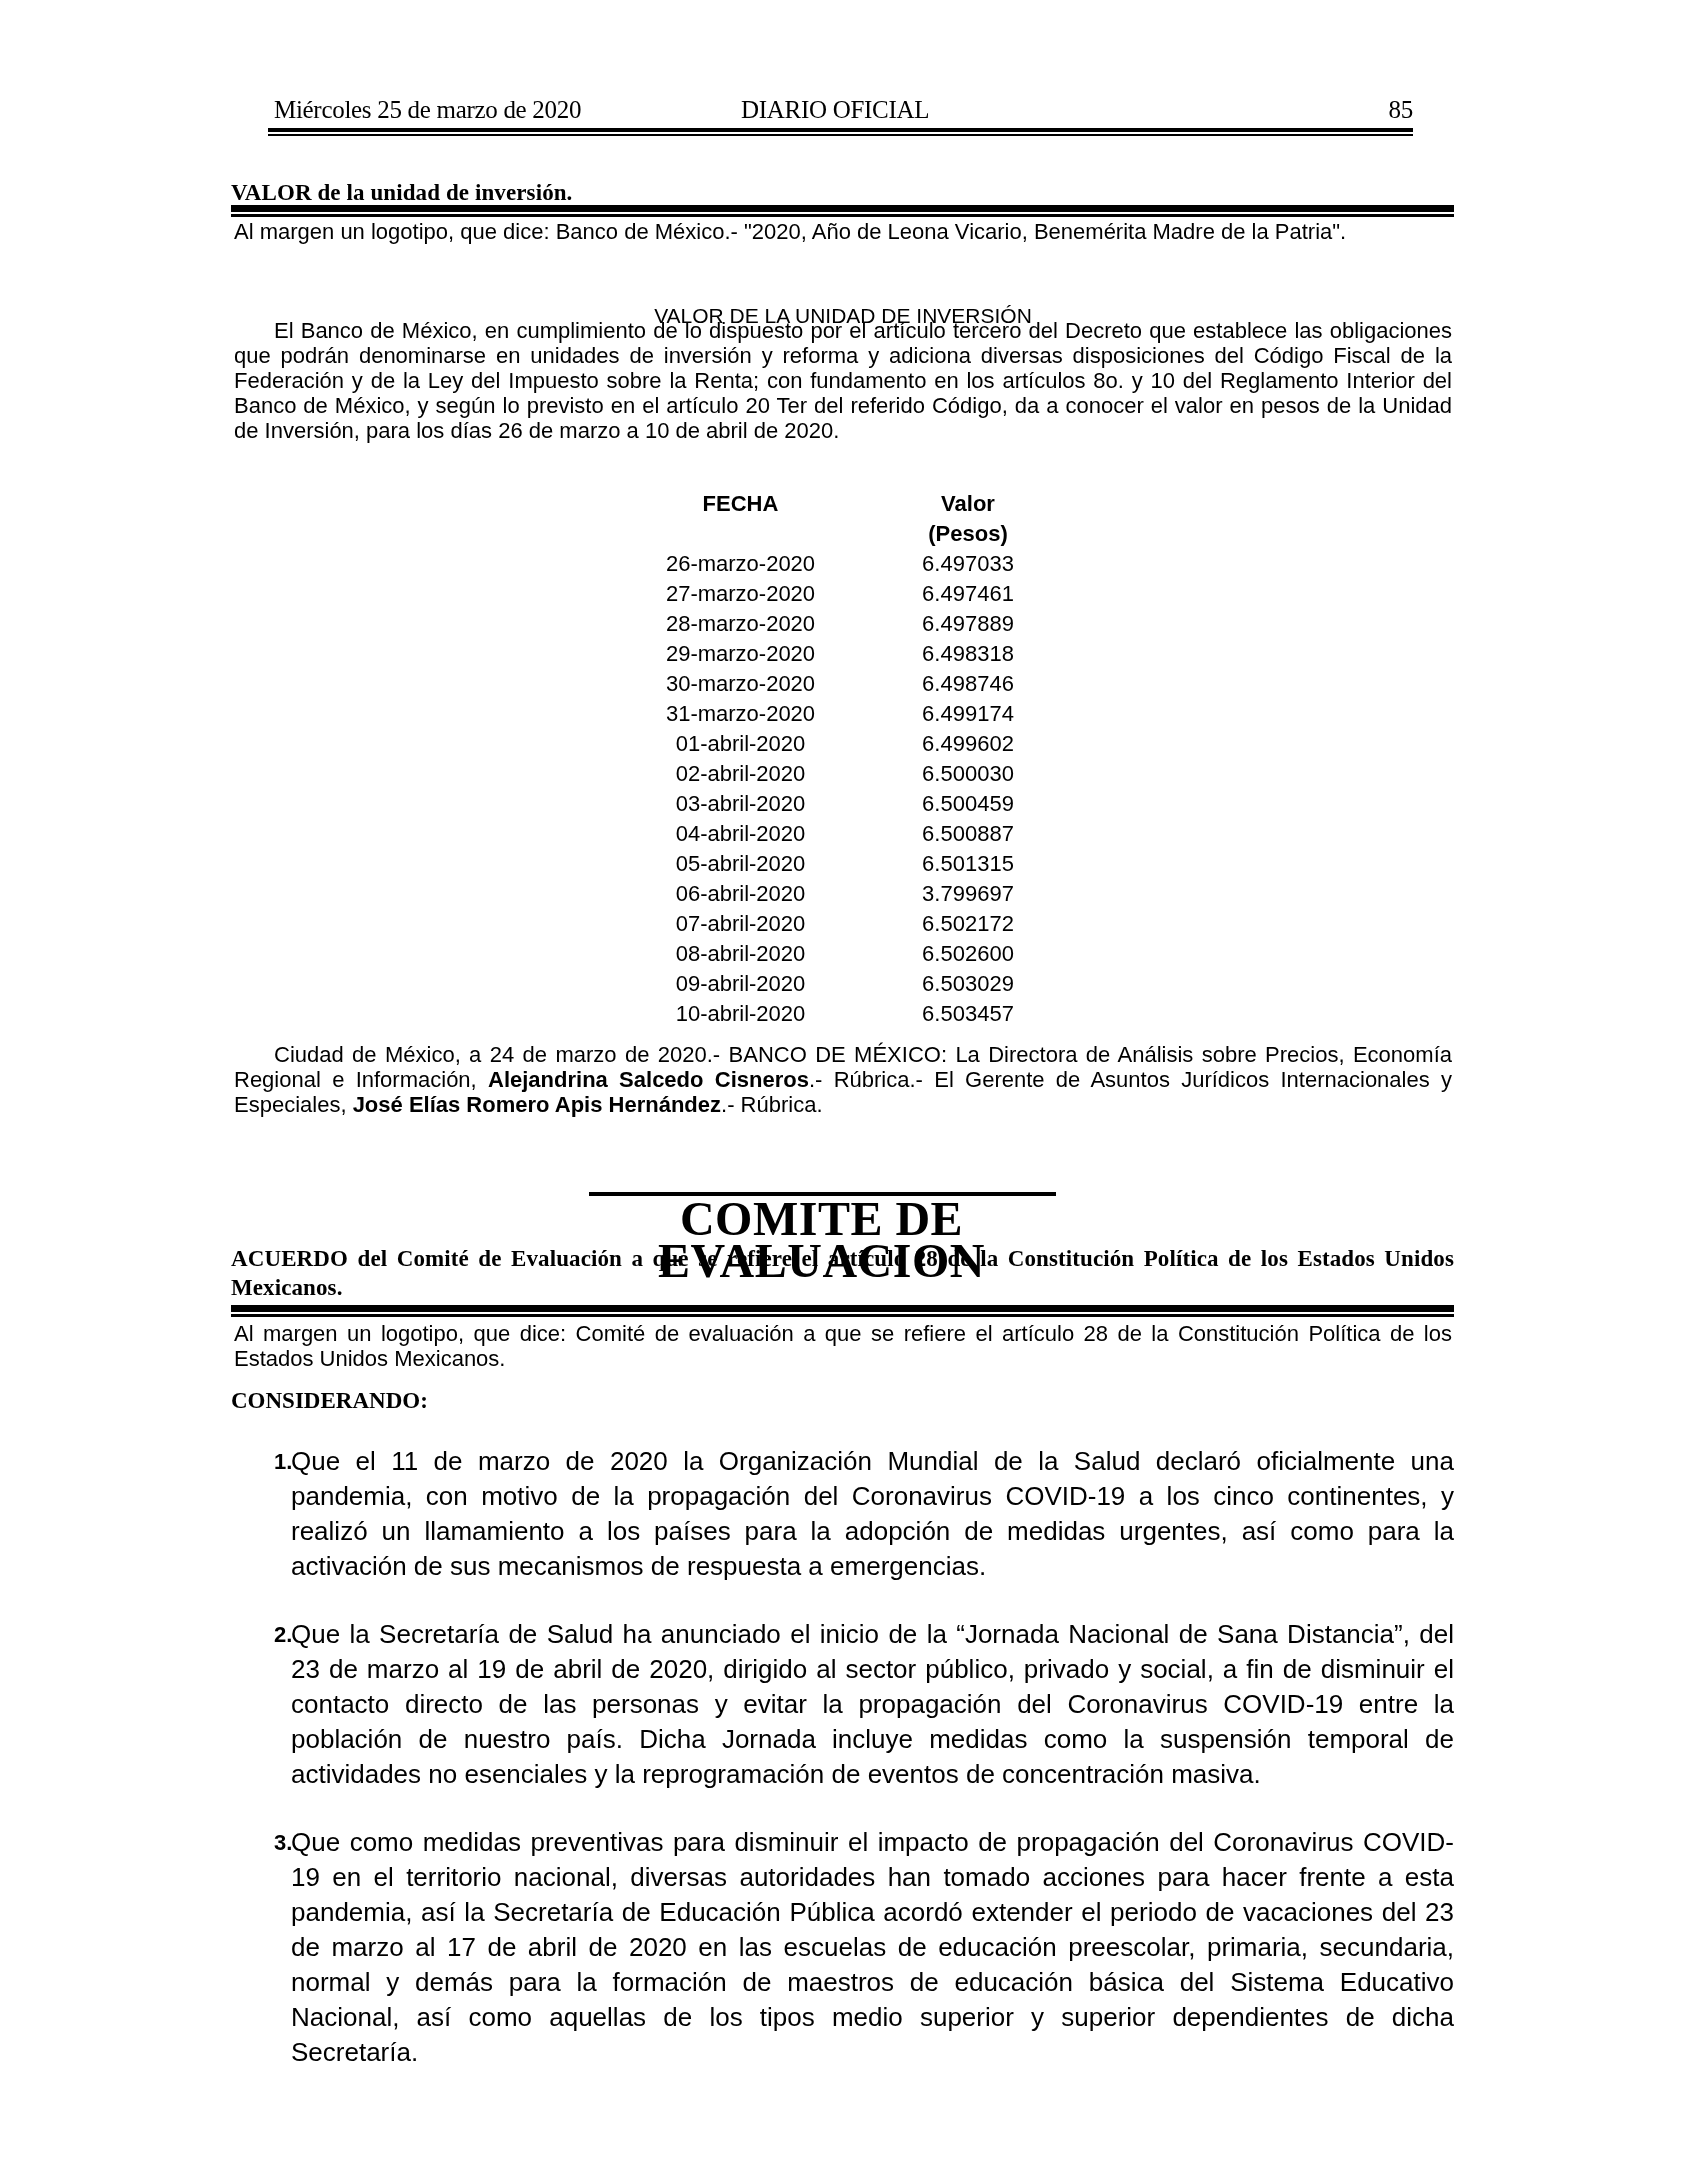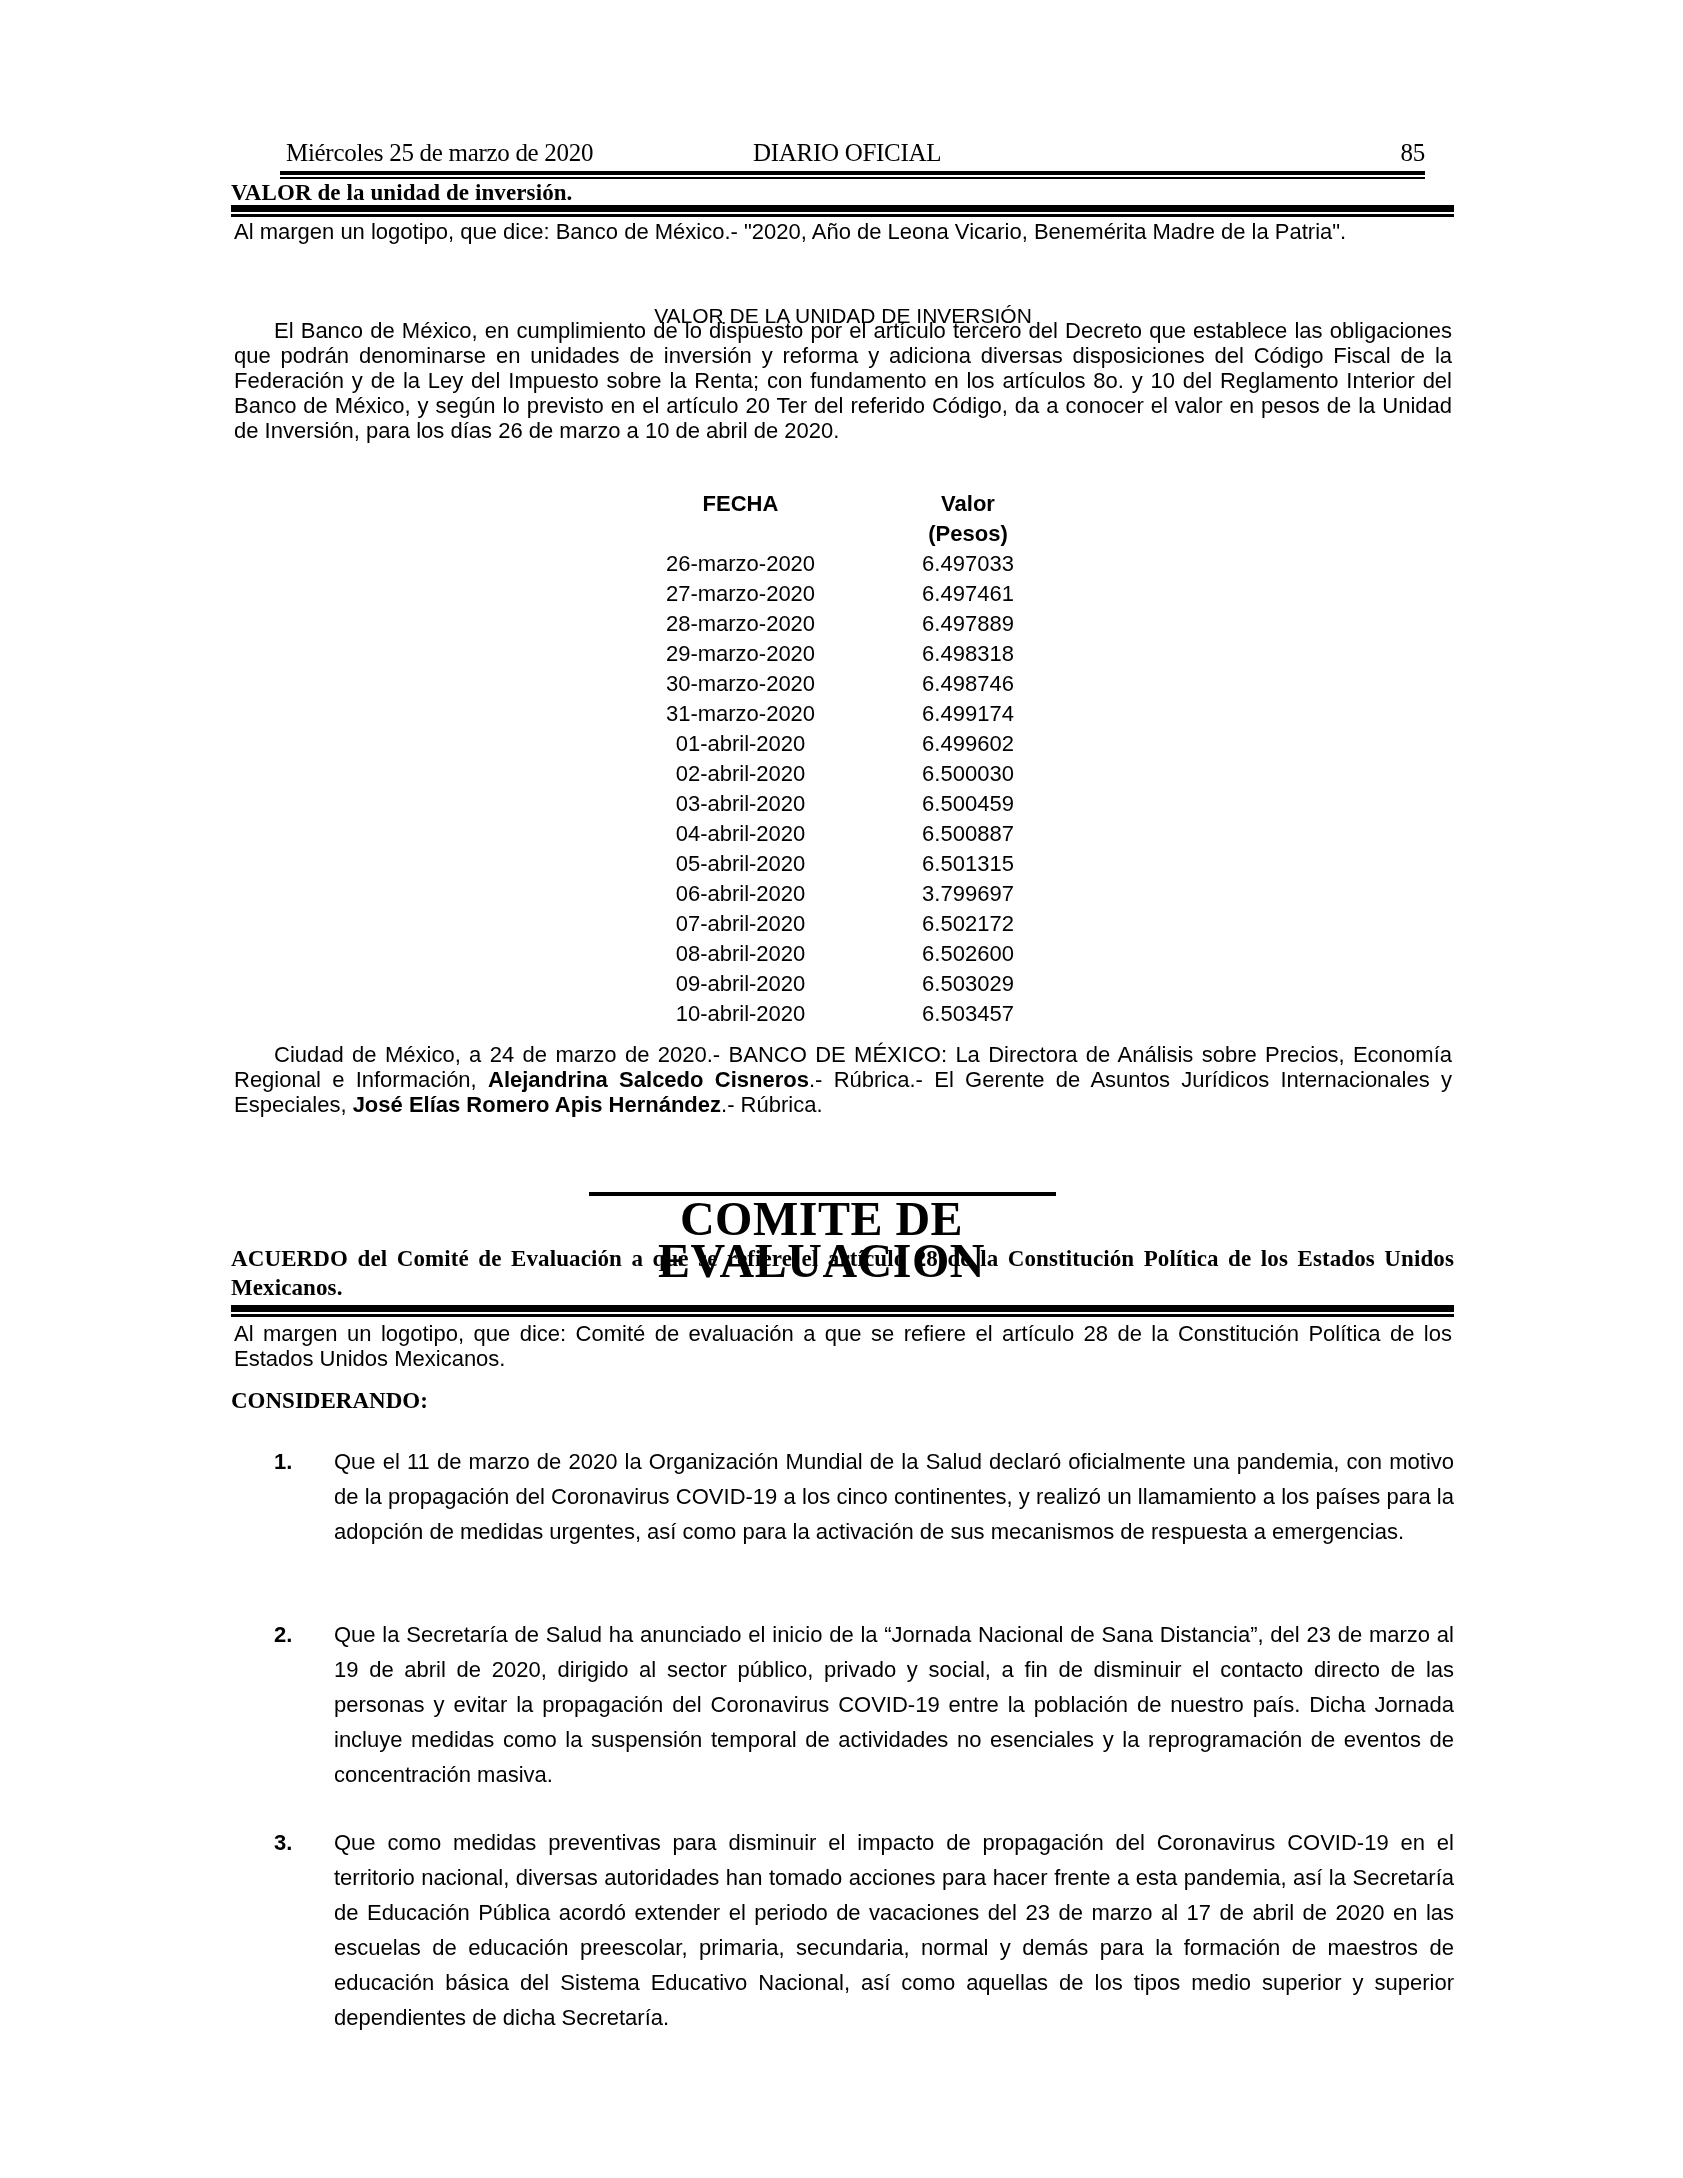--- a/index.html
+++ b/index.html
@@ -2,21 +2,21 @@
 <html><head>
   <meta charset="utf-8">
   <style>
     html, body { margin: 0; padding: 0; background: #ffffff; }
     body { width: 1683px; height: 2178px; position: relative; overflow: hidden; color: #000; }
     .abs { position: absolute; }
     .serif { font-family: "Liberation Serif", "DejaVu Serif", serif; }
     .sans { font-family: "Liberation Sans", "DejaVu Sans", sans-serif; }
 
     
-    #running-header { left: 280px; top: 95px; width: 1145px; height: 40px; margin-top: 43px; }
+    #running-header { left: 268px; top: 95px; width: 1145px; height: 40px; }
     #running-header .hdr { position: absolute; top: 0; font-size: 25px; line-height: 30px; letter-spacing: -0.3px; }
     #hdr-date { left: 6px; }
     #hdr-pub { left: 473px; }
     #hdr-page { right: 0; }
     #hdr-rule-a { position: absolute; left: 0; right: 0; top: 33px; height: 4px; background: #000; }
     #hdr-rule-b { position: absolute; left: 0; right: 0; top: 39px; height: 2px; background: #000; }
 
     
     .sec-title { left: 231px; width: 1223px; font-size: 23px; font-weight: bold; line-height: 28px; letter-spacing: 0.1px; }
     .thick-rule { left: 231px; width: 1223px; height: 12px; }
@@ -38,21 +38,21 @@
 
     
     #comite-overline { left: 589px; top: 1192px; width: 467px; height: 4px; background: #000; }
     #comite-title { left: 554px; top: 1198px; width: 535px; text-align: center; font-size: 48px; font-weight: bold; line-height: 42px; letter-spacing: 0.5px; }
 
     #considerando { left: 231px; top: 1387px; width: 1223px; text-align: left; font-size: 23px; font-weight: bold; line-height: 28px; }
 
     
     .list-item { left: 234px; width: 1220px; }
     .list-item .num { position: absolute; left: 40px; top: 0; font-weight: bold; font-size: 22px; line-height: 35px; }
-    .list-item .txt { margin-left: 100px; font-size: 22px; line-height: 35px; text-align: justify; }
+    .list-item .txt { margin-left: 57px; font-size: 26px; line-height: 35px; text-align: justify; }
   </style>
 </head>
 <body>
 
 <div id="running-header" class="abs serif">
   <span id="hdr-date" class="hdr">Miércoles 25 de marzo de 2020</span>
   <span id="hdr-pub" class="hdr">DIARIO OFICIAL</span>
   <span id="hdr-page" class="hdr">85</span>
   <div id="hdr-rule-a"></div>
   <div id="hdr-rule-b"></div>

